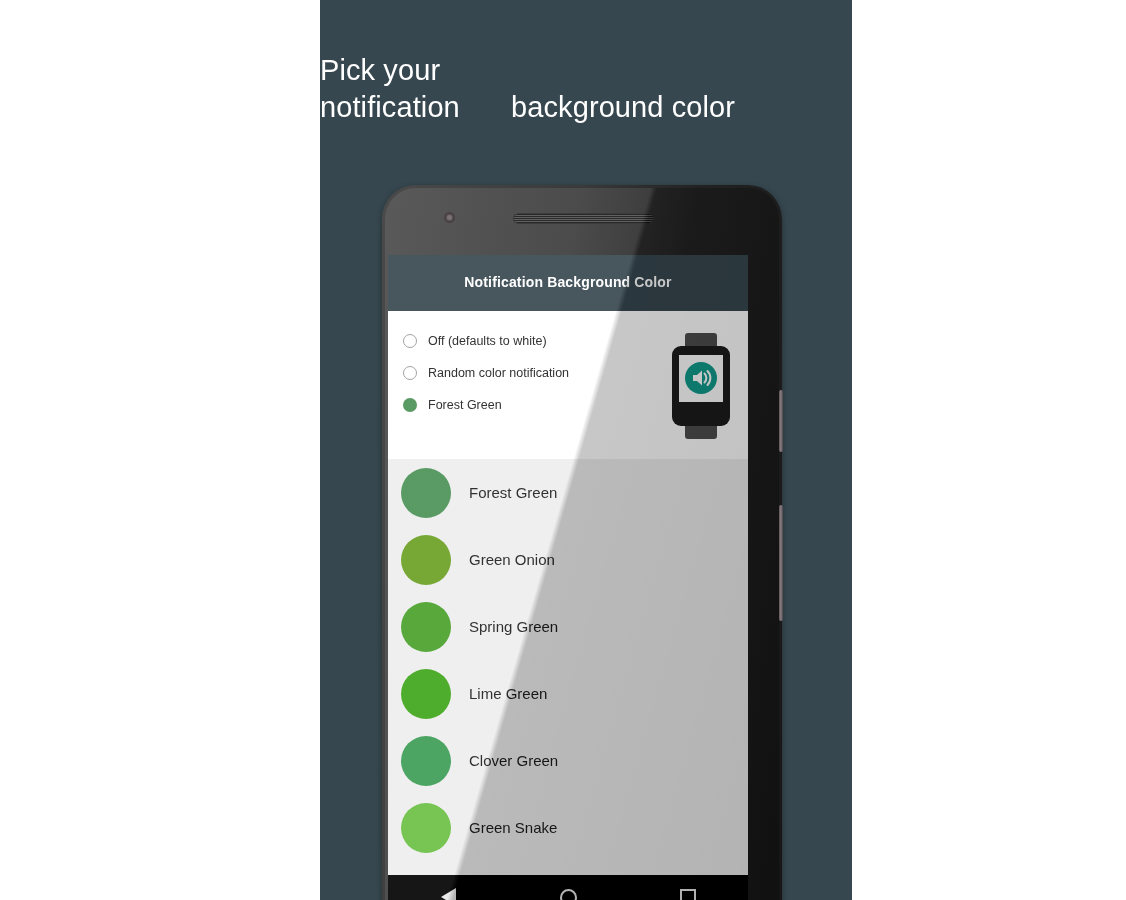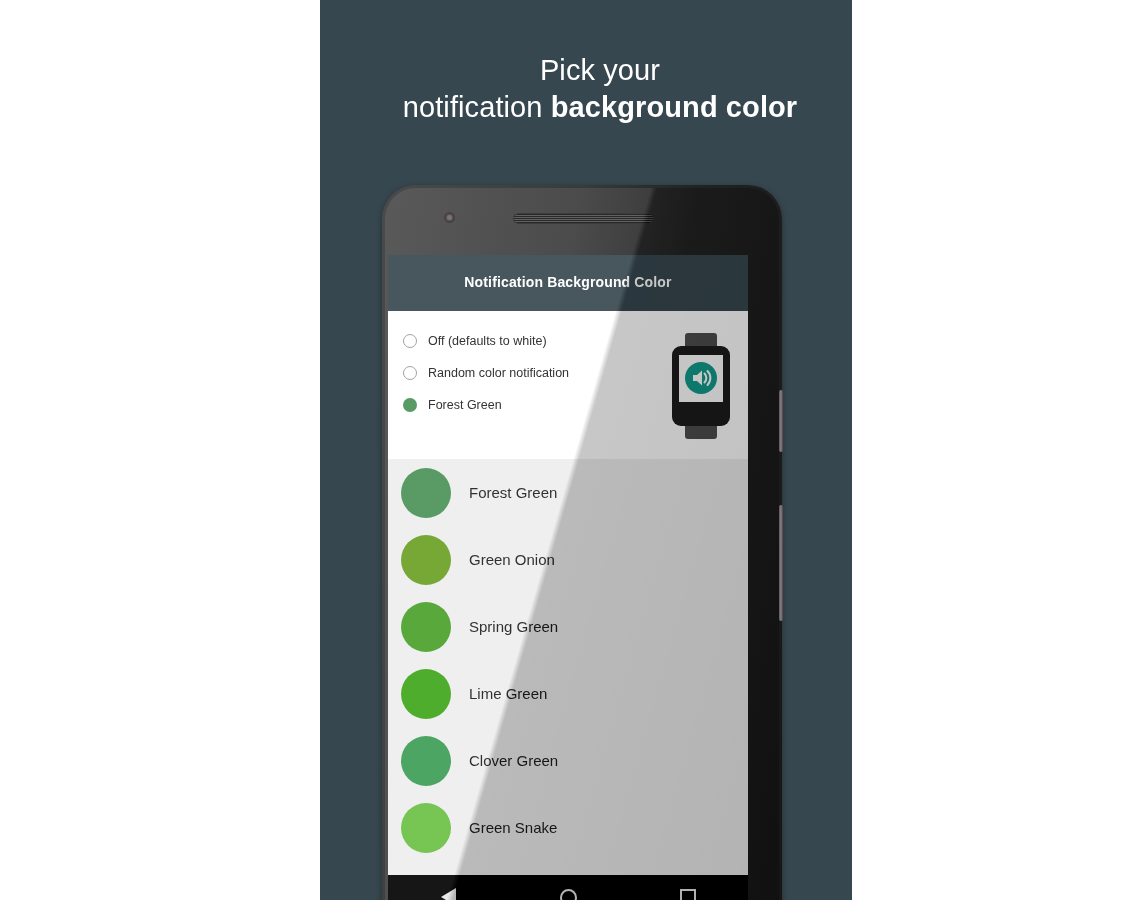--- a/index.html
+++ b/index.html
@@ -31,30 +31,28 @@
     background: #37474f;
     overflow: hidden;
   }
 
   
   .headline {
     position: absolute;
     left: 0;
     top: 52px;
     width: 532px;
-    text-align: center;
     color: #ffffff;
     font-size: 29px;
     line-height: 37px;
     font-weight: 400;
     letter-spacing: 0.1px;
-    padding-left: 14px;
   }
   .headline .line2 { display: block; }
-  .headline b { font-weight: 700; }
+  .headline b { font-weight: 400; margin-left: 43px; }
 
   
   .phone {
     position: absolute;
     left: 62px;
     top: 185px;
     width: 400px;
     height: 740px;
   }
   .phone-body {

